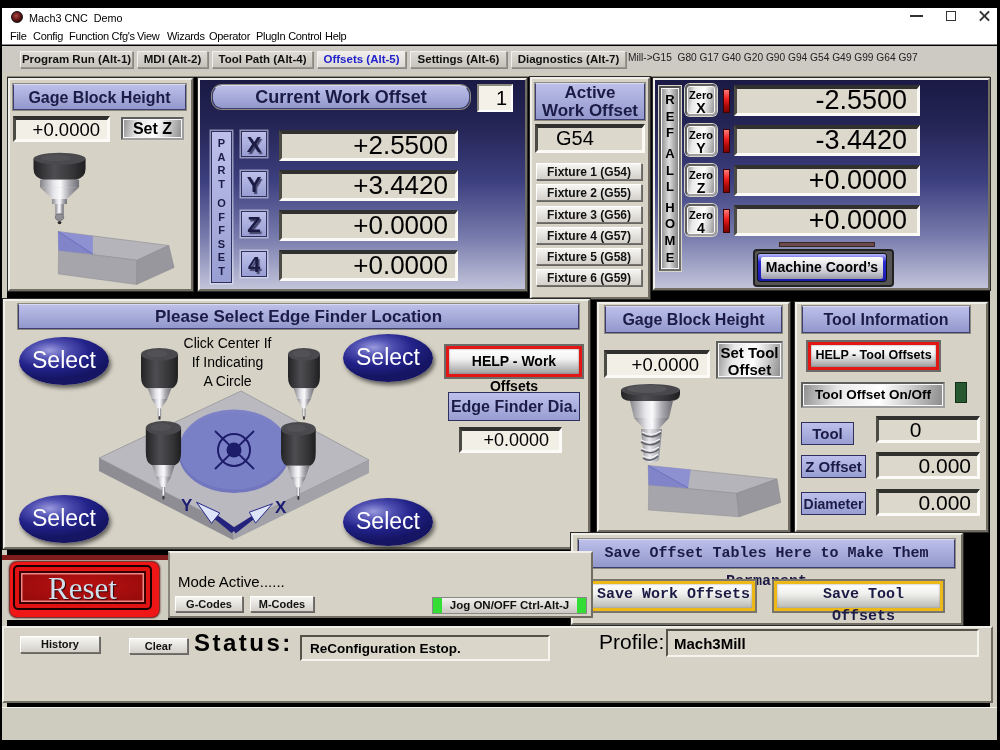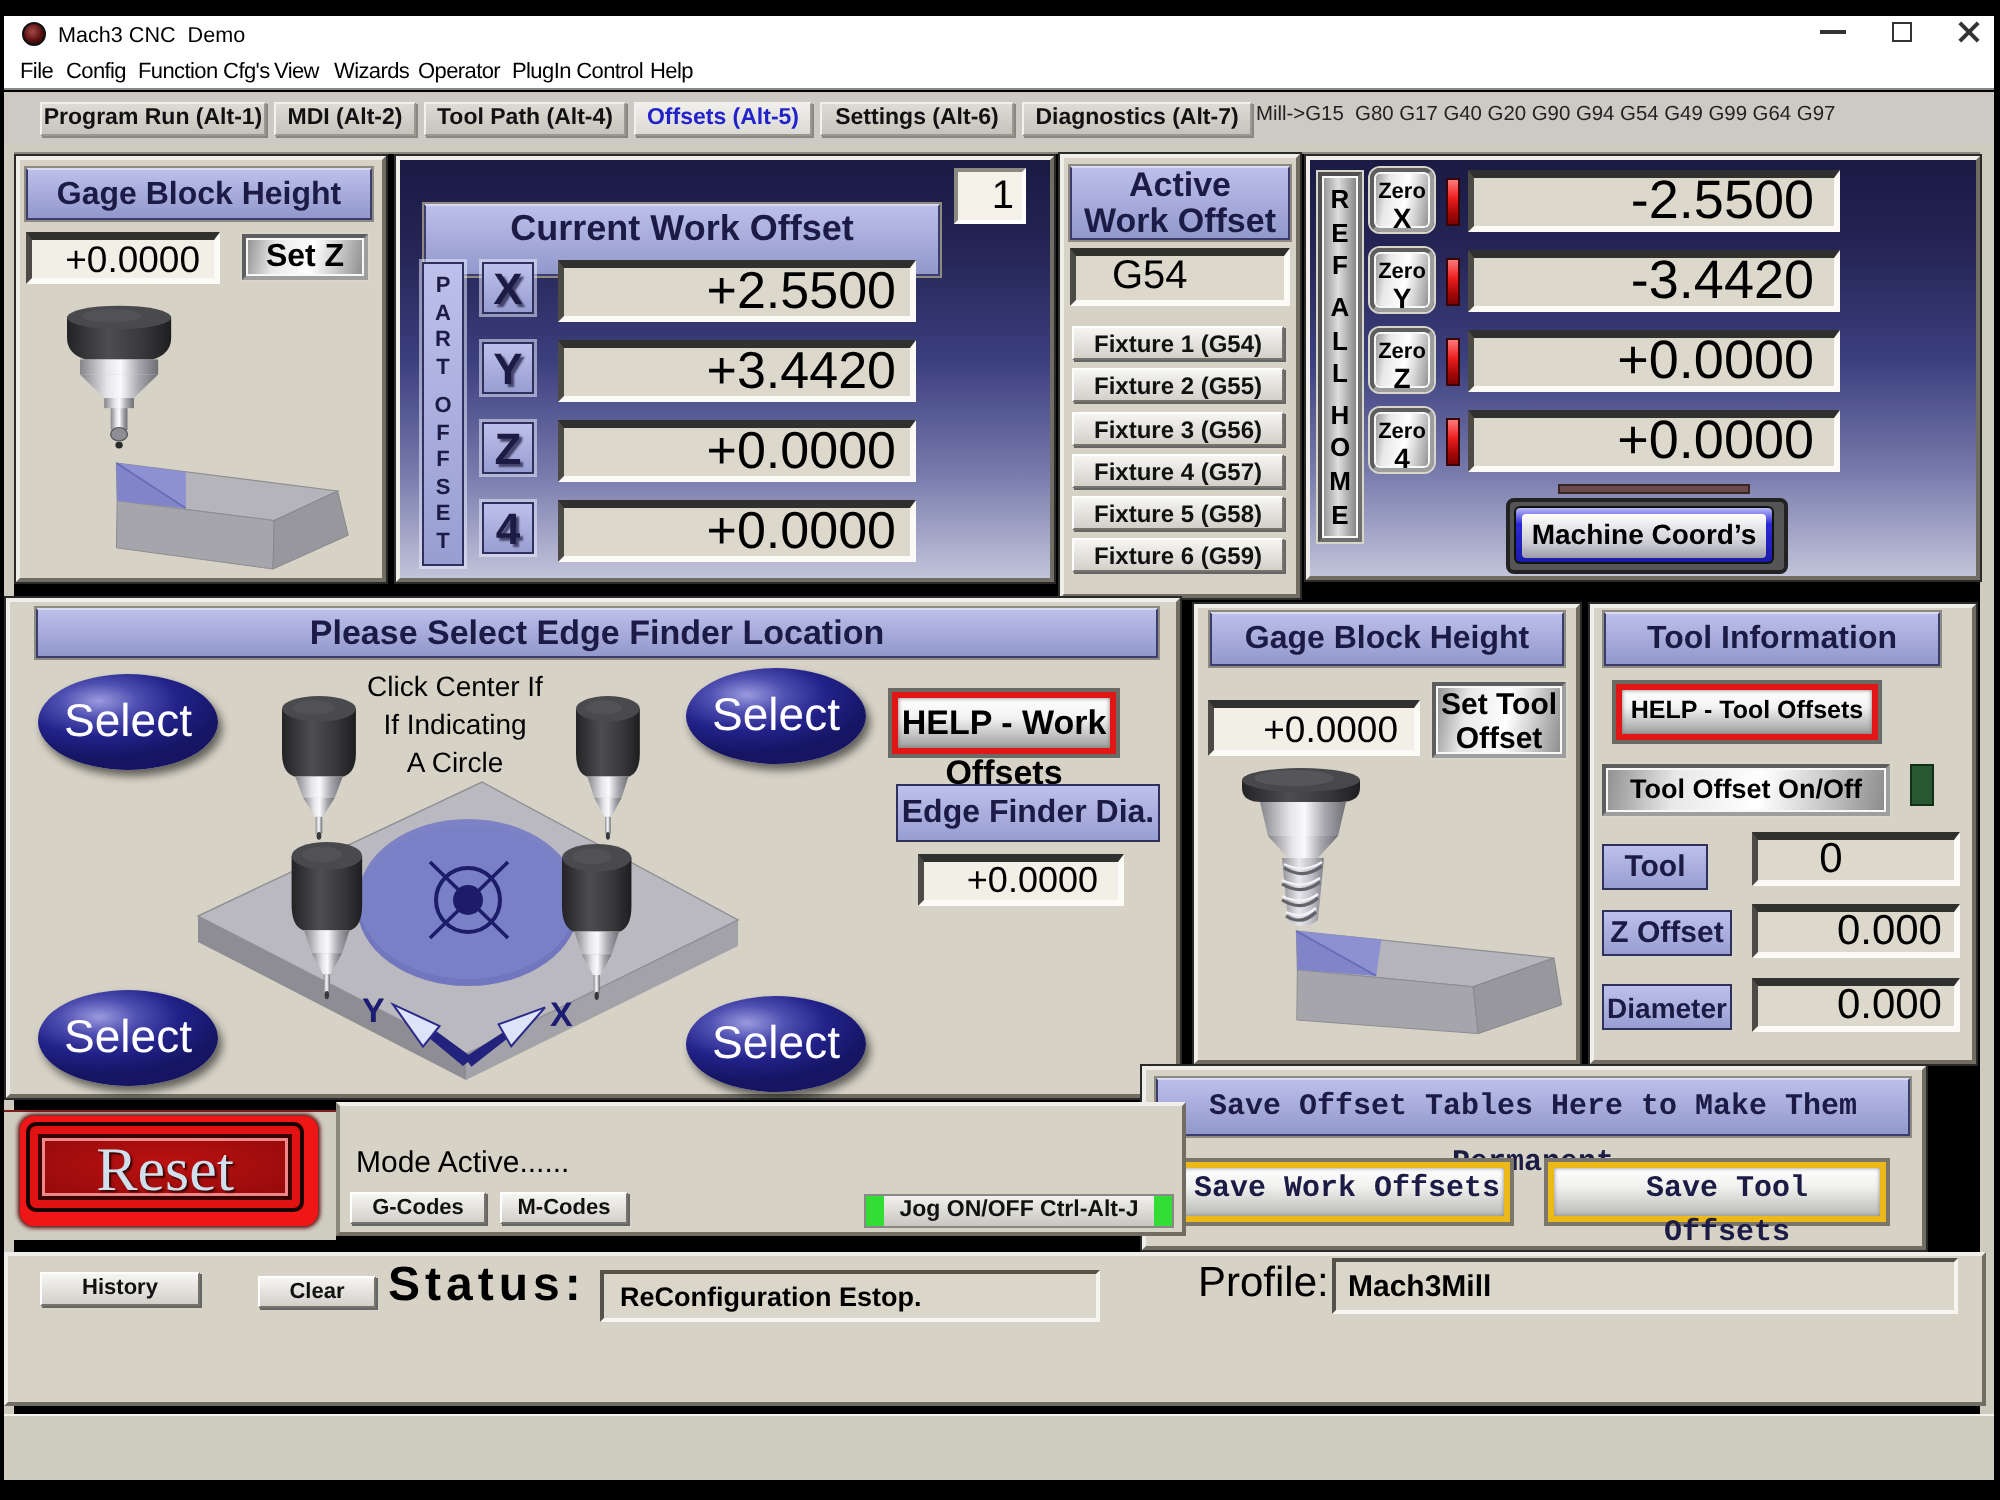--- a/index.html
+++ b/index.html
@@ -112,21 +112,21 @@
     <polygon points="38.2,86.5 148.8,100.5 117.1,115.3 38.6,105.4" fill="#b4b4ba" stroke="#8d8d93" stroke-width="0.6"></polygon>
     <polygon points="38.6,105.4 117.1,115.3 116.5,139.5 38.2,128.9" fill="#a5a5ab" stroke="#8d8d93" stroke-width="0.5"></polygon>
     <polygon points="117.1,115.3 148.8,100.5 154.1,122.6 116.5,139.5" fill="#97979d" stroke="#87878d" stroke-width="0.5"></polygon>
     <polygon points="38.2,86.5 72.9,90.9 72.9,109.1 38.6,105.4" fill="#8a8ed2" opacity="0.92"></polygon>
     <polygon points="38.2,86.5 72.9,109.1 38.6,105.4" fill="#7f83c8" opacity="0.9"></polygon>
     <line x1="38.2" y1="86.5" x2="72.9" y2="109.1" stroke="#666ab8" stroke-width="0.8"></line>
   </svg>
 </div>
 
 <div class="panel" style="left:198px;top:78px;width:329px;height:213px;background:linear-gradient(#1a1a45,#252556 22%,#3c3f7e 48%,#7478aa 74%,#c2c4da 100%);">
-  <div class="hdr" style="left:12px;top:22px;width:258px;height:36px;font-size:18px;line-height:23px;">Current Work Offset</div>
+  <div class="hdr" style="left:12px;top:5px;width:258px;height:24px;font-size:18px;line-height:23px;border-radius:10px;">Current Work Offset</div>
   <div class="abs" style="left:277px;top:4px;width:36px;height:28px;background:#f4f1e8;border:2px solid;border-color:#8c8980 #fff #fff #8c8980;font-size:20px;text-align:right;padding:1px 4px 0 0;color:#000;">1</div>
   <div class="perib vtext" style="left:11px;top:51px;width:21px;height:152px;font-size:11px;padding:5px 0;box-shadow:0 0 0 1.5px rgba(230,233,252,0.55);">
     <span>P</span>
       <span>A</span>
       <span>R</span>
       <span>T</span>
       <span style="height:4px;"></span>
       <span>O</span>
       <span>F</span>
       <span>F</span>
@@ -211,21 +211,21 @@
     <use href="#probe2" transform="translate(203,17) scale(0.57,1.06)"></use>
     <use href="#probe2" transform="translate(60.8,90) scale(0.63,1.16)"></use>
     <use href="#probe2" transform="translate(196,91) scale(0.62,1.15)"></use>
     <text x="96" y="180" font-family="Liberation Sans,sans-serif" font-size="17" font-weight="bold" fill="#1c1c72">Y</text>
     <text x="190" y="182" font-family="Liberation Sans,sans-serif" font-size="17" font-weight="bold" fill="#1c1c72">X</text>
     <polygon points="146.5,202 151.5,198 125.3,178.9 122.3,182" fill="#23237e"></polygon>
     <polygon points="134.8,182 126.5,192.3 111.5,171.2" fill="#dde3f8" stroke="#2a2a8a" stroke-width="1"></polygon>
     <polygon points="147.3,197.6 150.7,202.4 175.8,182.7 174,180.3" fill="#23237e"></polygon>
     <polygon points="170.6,192.1 164.3,181.2 187.5,172.7" fill="#dde3f8" stroke="#2a2a8a" stroke-width="1"></polygon>
   </svg>
-  <div class="helpbtn" style="left:441px;top:45px;width:112px;height:31px;font-size:17px;line-height:25px;">HELP - Work Offsets</div>
+  <div class="helpbtn" style="left:441px;top:45px;width:136px;height:31px;font-size:14px;line-height:25px;">HELP - Work Offsets</div>
   <div class="perib" style="left:443px;top:91px;width:132px;height:29px;font-size:16px;line-height:27px;">Edge Finder Dia.</div>
   <div class="disp" style="left:454px;top:126px;width:103px;height:26px;font-size:18px;line-height:19px;padding-right:10px;">+0.0000</div>
 </div>
 
 <div class="panel" style="left:597px;top:302px;width:193px;height:230px;">
   <div class="hdr" style="left:6px;top:2px;width:177px;height:27px;font-size:16px;line-height:26px;">Gage Block Height</div>
   <div class="disp" style="left:5px;top:46px;width:106px;height:28px;font-size:18.5px;line-height:21px;padding-right:8px;">+0.0000</div>
   <div class="metal" style="left:117px;top:37px;width:67px;height:38px;font-size:15px;line-height:17px;padding-top:1px;">Set Tool<br>Offset</div>
   <svg class="abs" style="left:10px;top:78px;" width="180" height="145" viewBox="0 0 180 145">
     <defs>
@@ -265,21 +265,21 @@
   <div class="dro" style="left:79px;top:148px;width:104px;height:27px;font-size:21px;line-height:19px;padding-right:6px;">0.000</div>
   <div class="dro" style="left:79px;top:185px;width:104px;height:27px;font-size:21px;line-height:19px;padding-right:6px;">0.000</div>
 </div>
 
 <div class="panel" style="left:571px;top:533px;width:392px;height:92px;font-family:Liberation Mono, monospace;">
   <div class="hdr" style="left:5px;top:4px;width:377px;height:29px;font-size:15px;line-height:28px;">Save Offset Tables Here to Make Them Permanent</div>
   <div class="savebtn" style="left:9px;top:46px;width:173px;height:30px;line-height:22px;">Save Work Offsets</div>
   <div class="savebtn" style="left:201px;top:46px;width:169px;height:30px;line-height:22px;">Save Tool Offsets</div>
 </div>
 
-<div class="abs" style="left:2px;top:555px;width:166px;height:65px;background:#cfccc0;border-top:1px solid #7f1d1d;">
+<div class="abs" style="left:2px;top:555px;width:166px;height:65px;background:#cfccc0;border-top:5px solid #7f1d1d;">
   <div class="abs" style="left:8px;top:2px;width:149px;height:55px;border-radius:7px;background:#ee1616;box-shadow:0 0 2px 1px #500;">
     <div class="abs" style="left:3px;top:3px;width:139px;height:45px;border-radius:5px;border:2px solid #1a0000;background:#e01212;"></div>
     <div class="abs" style="left:9px;top:9px;width:127px;height:33px;border:2px solid #3a0000;background:radial-gradient(ellipse at 50% 45%,#bb1111,#990b0b 85%);box-shadow:inset 0 0 0 1.5px #ee8888;text-align:center;">
       <span style="font-family:'Liberation Serif',serif;font-size:31px;line-height:31px;color:#cfdfeb;text-shadow:1px 1px 1px #300;">Reset</span>
     </div>
   </div>
 </div>
 
 <div class="abs" style="left:168px;top:551px;width:425px;height:67px;background:#d6d2c6;border:2px solid;border-color:#f0eee8 #716d63 #716d63 #8a877d;">
   <div class="abs" style="left:8px;top:20px;font-size:15px;color:#000;">Mode Active......</div>

